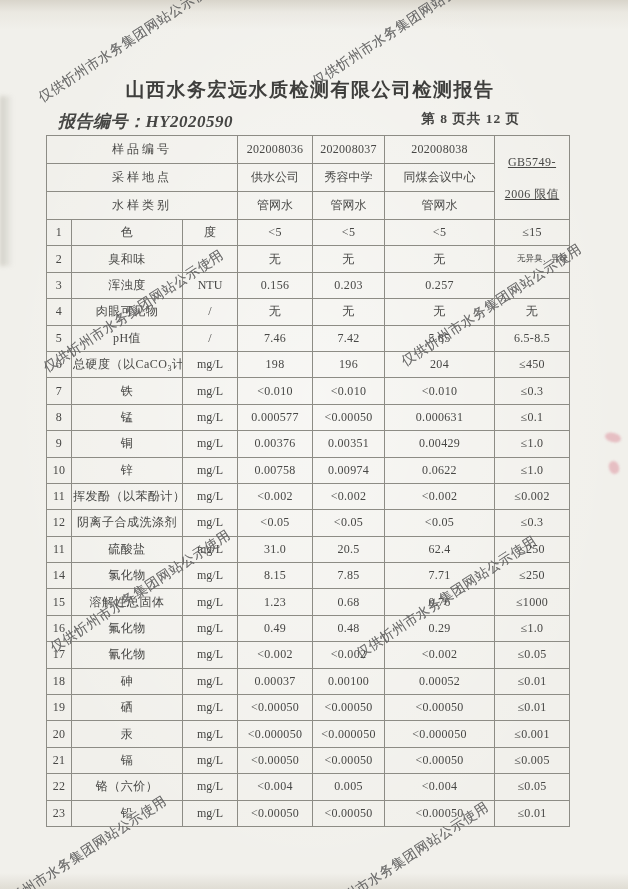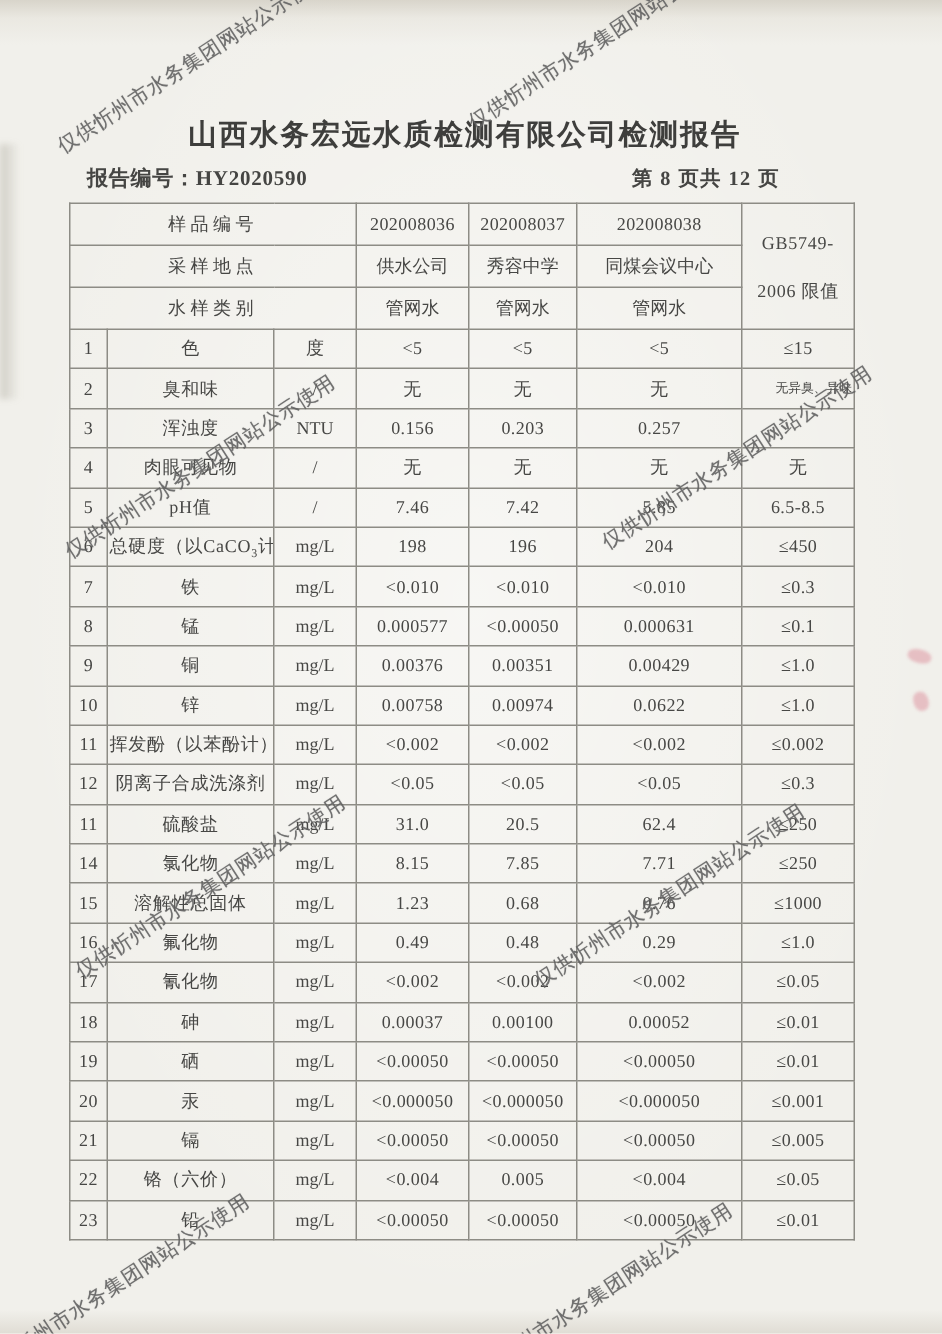--- a/index.html
+++ b/index.html
@@ -44,21 +44,21 @@
 
   
   .title{
     position:absolute;left:0;top:77px;width:620px;
     text-align:center;
     font-size:19px;font-weight:bold;color:#3e3e3c;
     letter-spacing:1.5px;
   }
   .report-no{
     position:absolute;left:58px;top:110px;
-    font-size:14px;font-weight:bold;color:#454543;letter-spacing:0.5px;
+    font-size:17px;font-weight:bold;color:#454543;letter-spacing:0.5px;font-style:italic;
   }
   .page-indicator{
     position:absolute;top:110px;right:108px;
     font-size:13.5px;font-weight:bold;color:#454543;letter-spacing:1px;margin-left:20px;
   }
 
   
   table.results{
     position:absolute;left:46px;top:135px;
     width:523px;
@@ -72,21 +72,21 @@
     font-size:12px;
     padding:0 1px;
     overflow:hidden;
     white-space:nowrap;
   }
   thead td{height:27px;}
   tbody td{height:25.4px;}
   td.param-label{text-align:left;padding-left:5px;letter-spacing:0.5px;}
   td.merged-label{letter-spacing:3px;}
   td.limit-head{font-size:12.5px;letter-spacing:0.5px;}
-  .limit-head .lh-line{display:block;line-height:32px;}
+  .limit-head .lh-line{display:block;line-height:32px;text-decoration:underline;}
   td.num{font-size:12px;letter-spacing:0.3px;}
   td.limit.small{font-size:8.5px;letter-spacing:0;text-align:right;}
   sub{font-size:8px;}
 
   
   .wm{
     position:absolute;
     font-size:13.5px;
     letter-spacing:0.6px;
     color:rgba(96,96,96,0.78);

